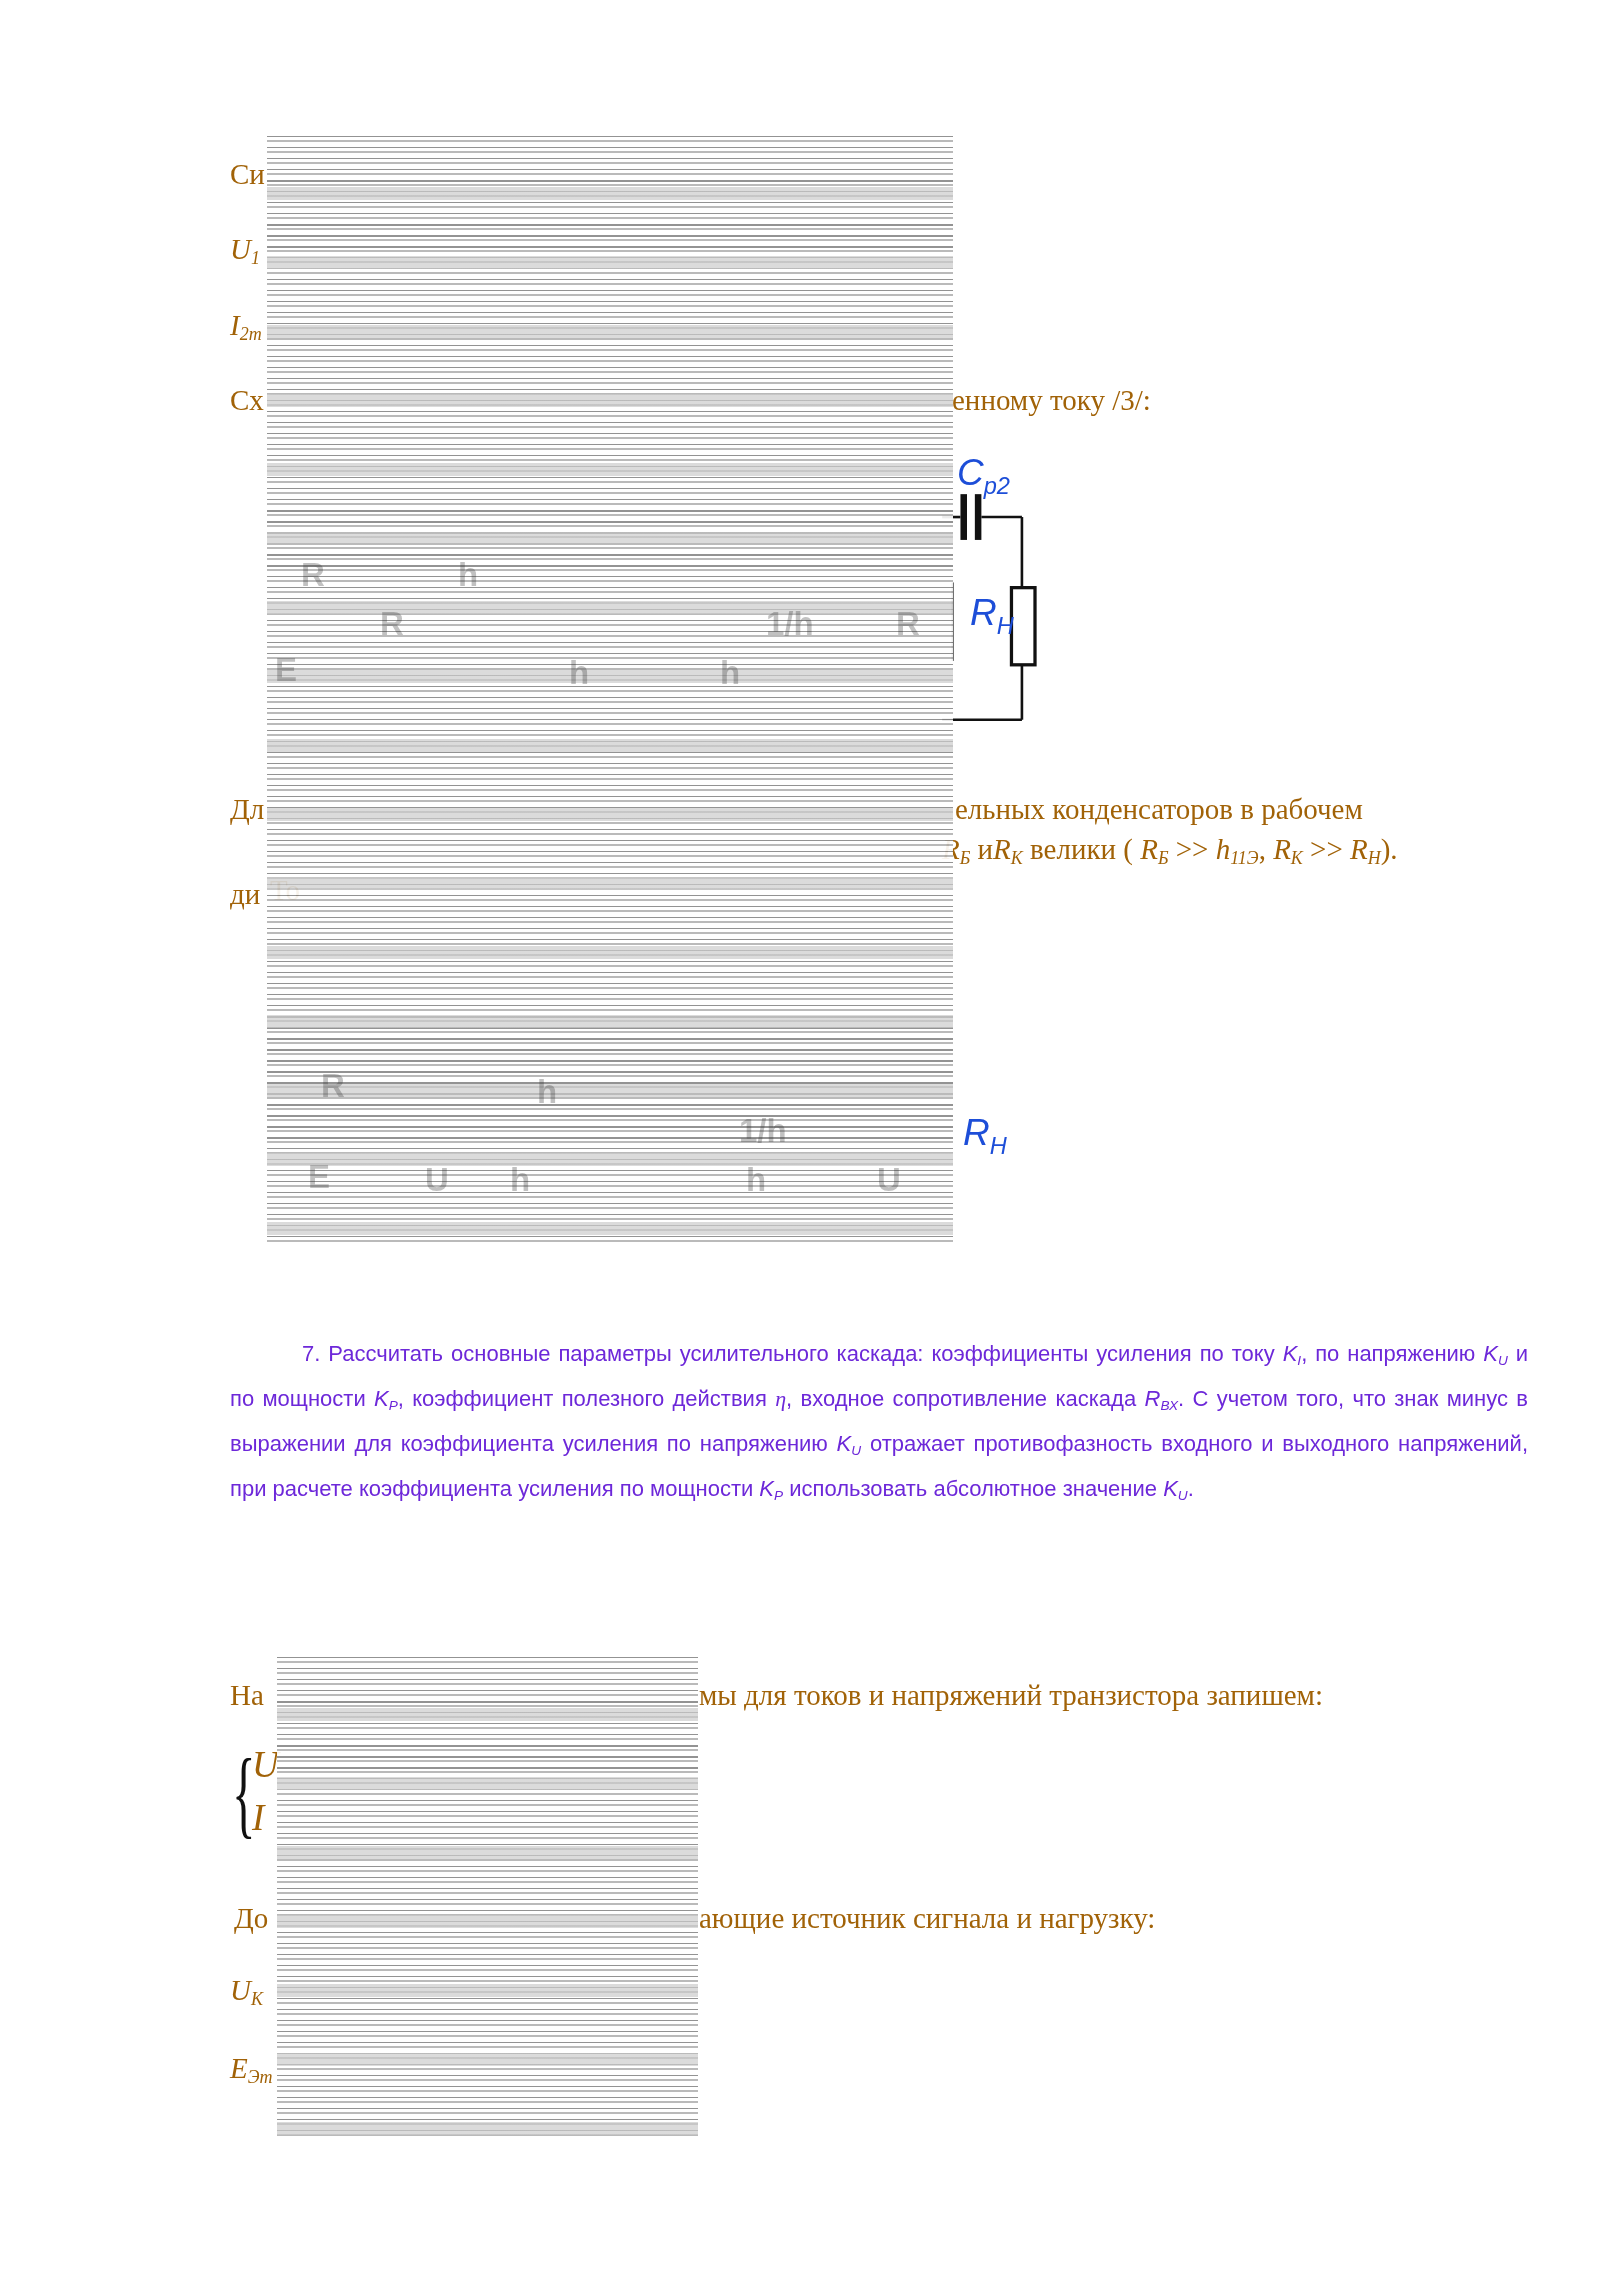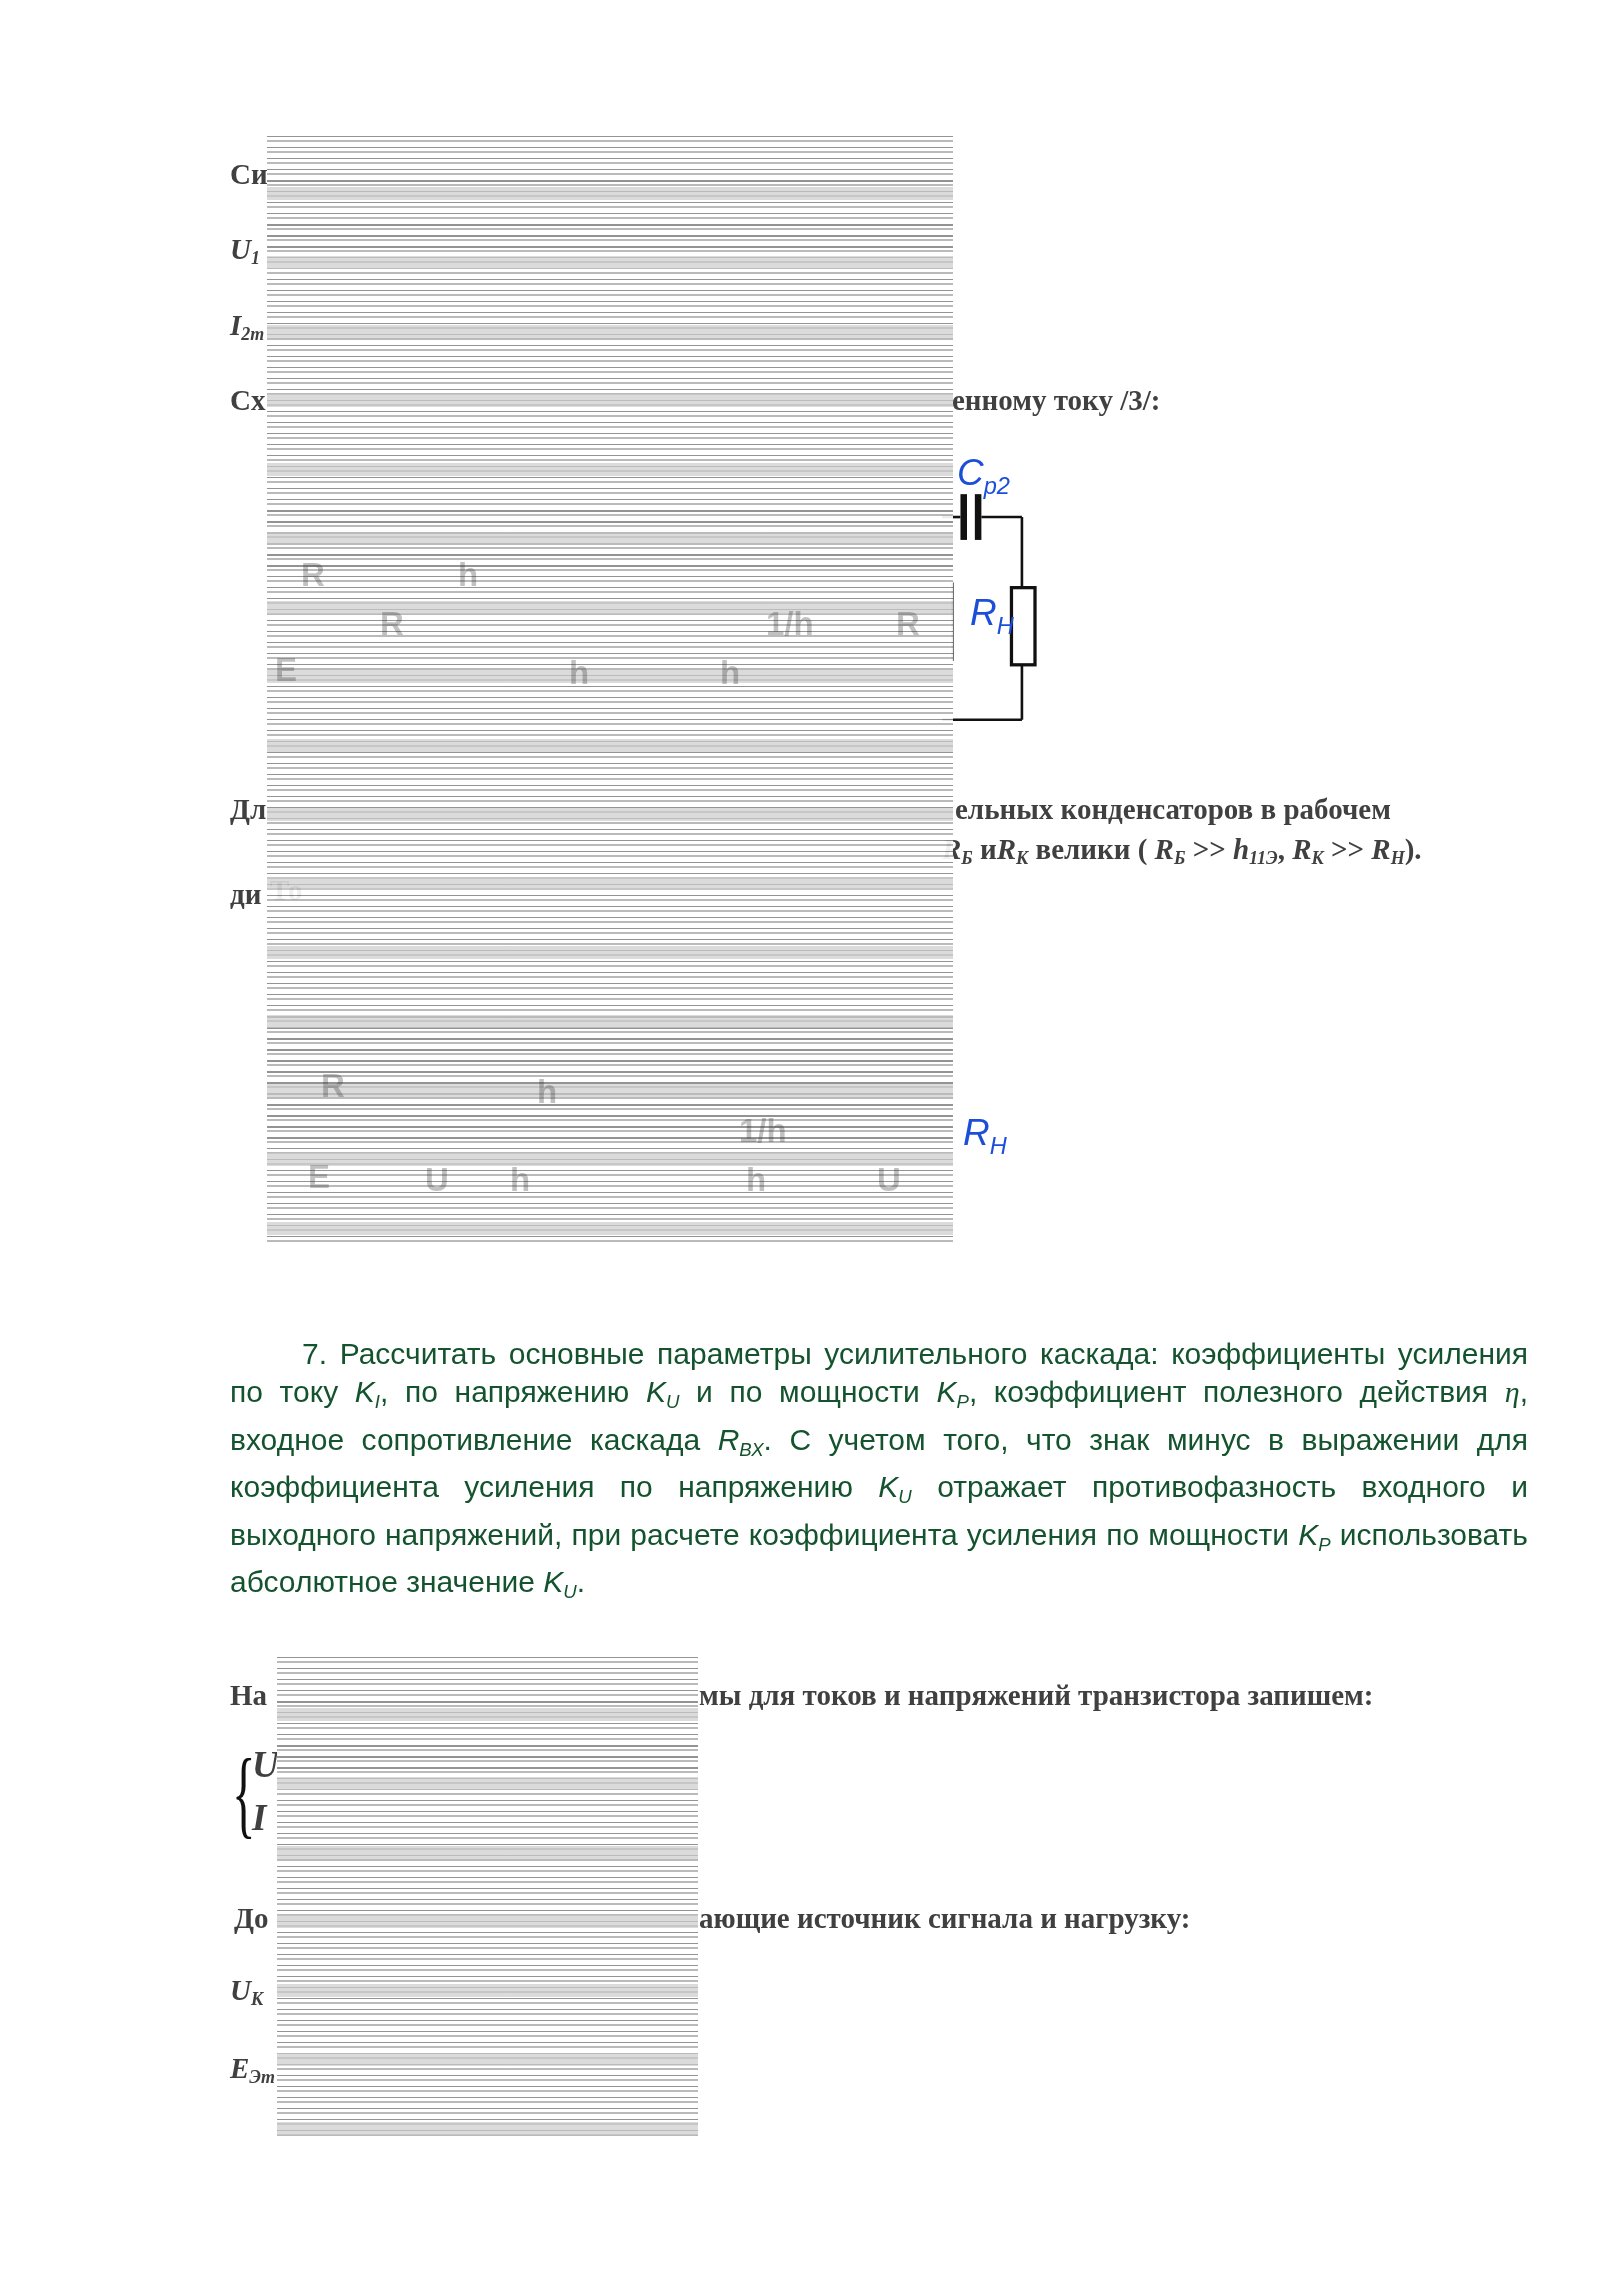--- a/index.html
+++ b/index.html
@@ -1,20 +1,20 @@
 <!DOCTYPE html>
 <html style="font-size:10.5px"><head>
   <meta charset="utf-8">
   <style>
     html, body { margin: 0; padding: 0; background: #ffffff; }
     body { width: 1623px; height: 2295px; position: relative; overflow: hidden;
            font-family: "Liberation Serif", "DejaVu Serif", serif; color: #111; }
     .abs { position: absolute; }
-    .serif-line { font-family: "Liberation Serif", serif; font-size: 29px; line-height: 34px; white-space: nowrap; color:#404040;font-weight:bold; }
-    .sans-par { font-family: "Liberation Sans", sans-serif; font-size: 30px; line-height: 38px; color:#14532d; text-align: justify; text-align-last: left; }
+    .serif-line { font-family: "Liberation Serif", serif; font-size: 29px; line-height: 34px; white-space: nowrap; color:#a16207; }
+    .sans-par { font-family: "Liberation Sans", sans-serif; font-size: 22px; line-height: 38px; color:#6d28d9; text-align: justify; text-align-last: left; }
     .sans-par .indent { display:inline-block; width: 72px; }
     .it { font-style: italic; font-family: "Liberation Serif", serif; }
     .sub { font-size: 0.62em; vertical-align: -0.3em; }
     .overlay {
       position: absolute;
       background:
         repeating-linear-gradient(to bottom,
           #ffffff 0px, #ffffff 4.6px,
           #8a8a8a 4.6px, #8a8a8a 6.5px,
           #ffffff 6.5px, #ffffff 9.2px,

